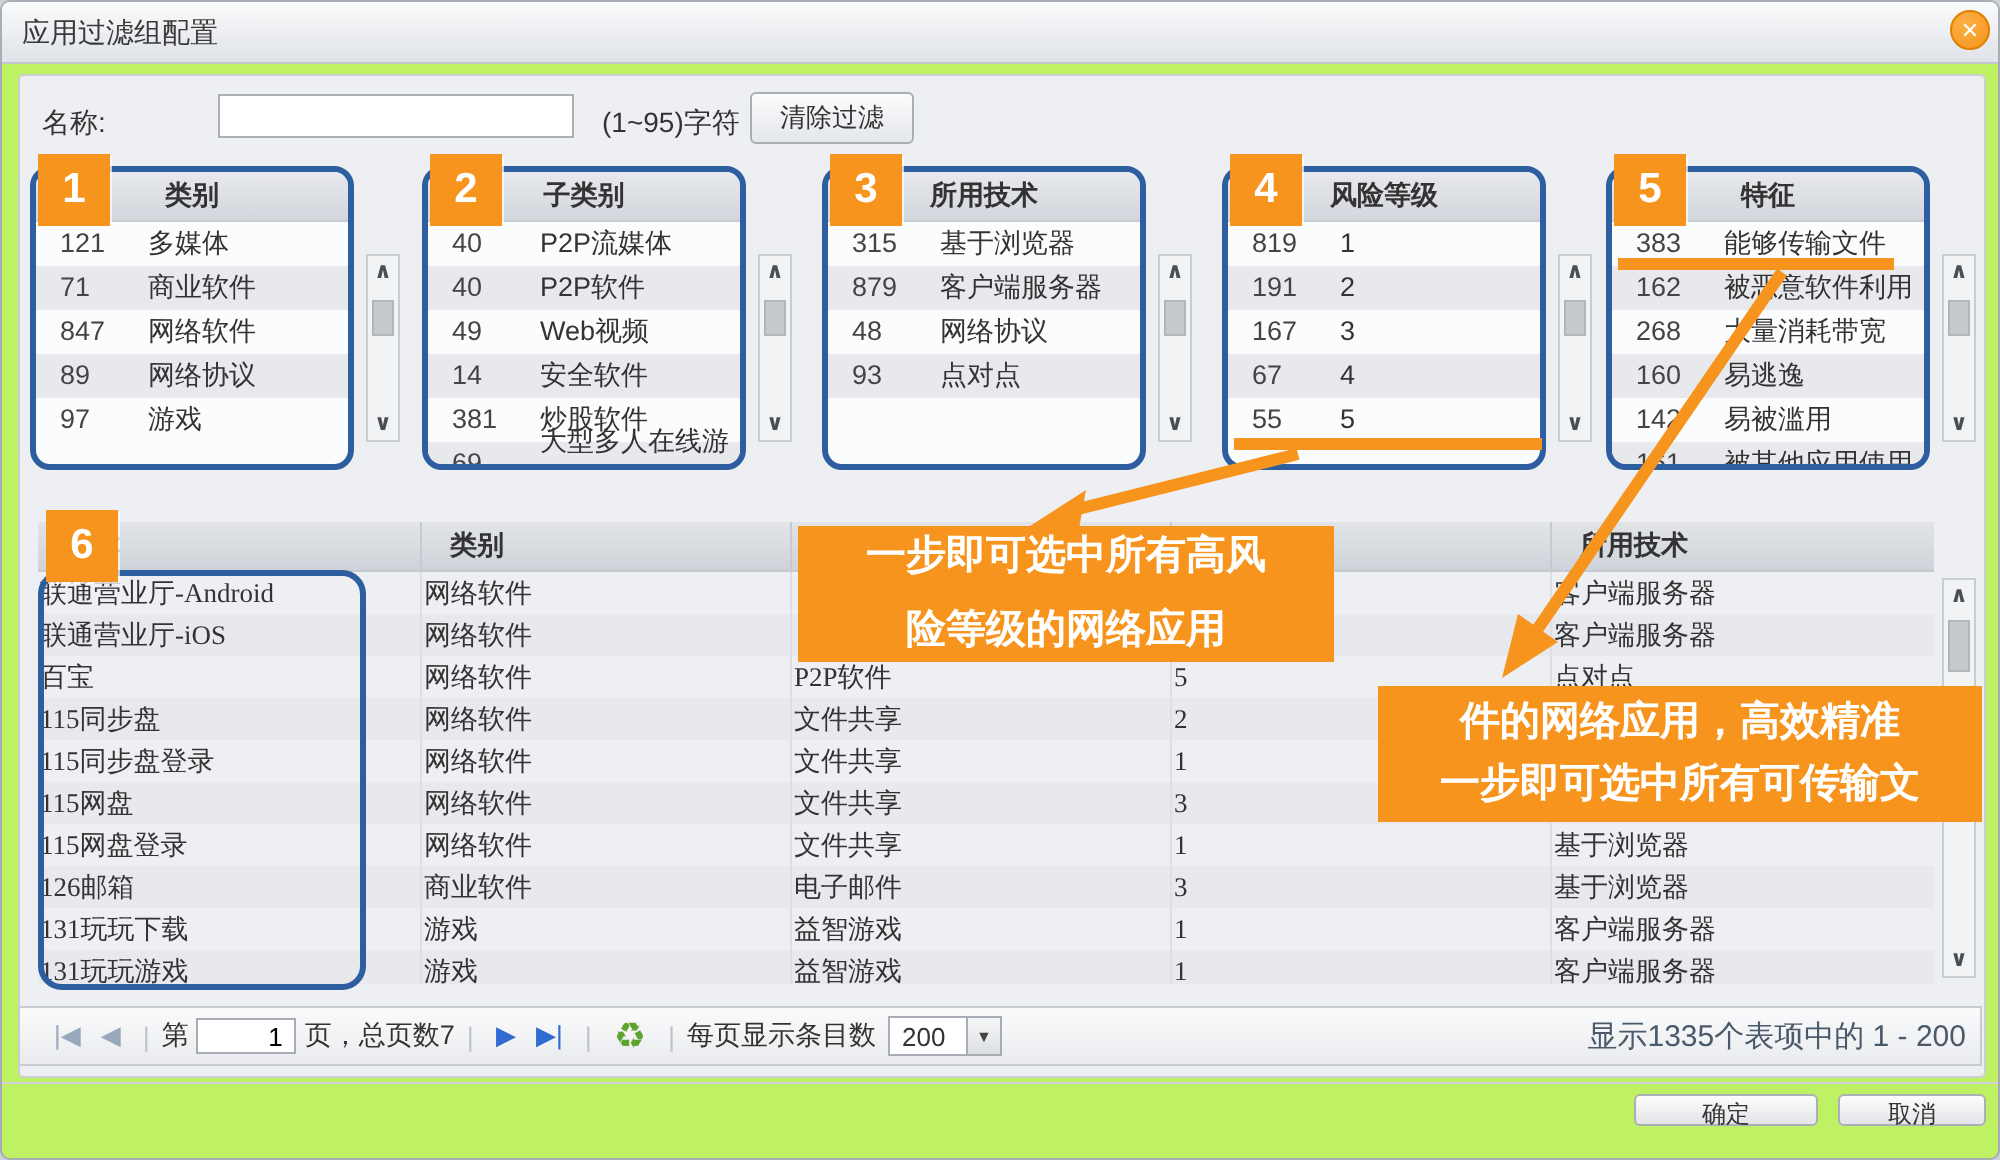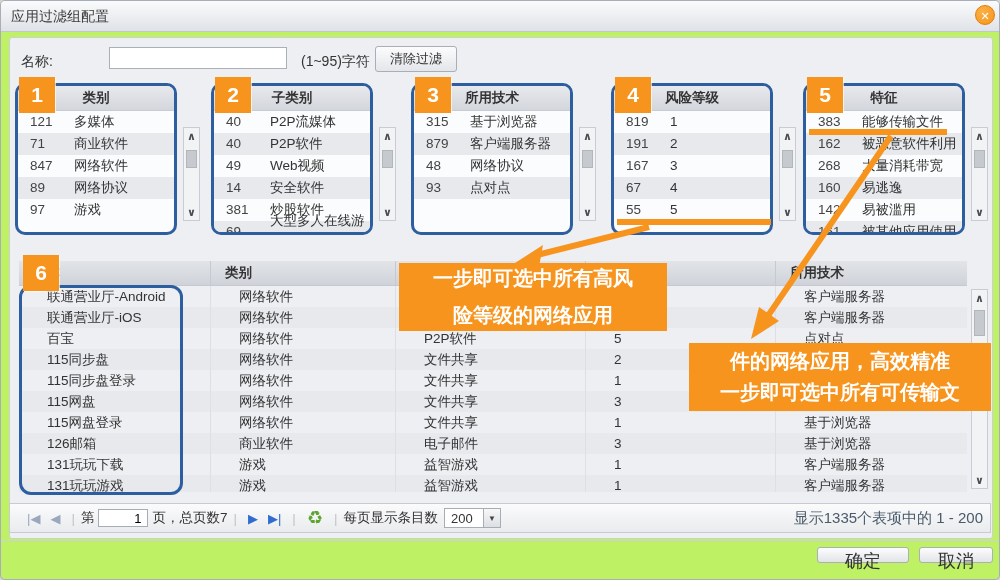--- a/index.html
+++ b/index.html
@@ -50,21 +50,21 @@
   .sb-thumb{position:absolute;left:2px;width:11px;height:18px;background:#c6c9ce;border:1px solid #b2b5ba;
             cursor:pointer;box-sizing:border-box;}
   
   .app-table{position:absolute;left:18px;top:260px;width:948px;}
   .t-header{display:flex;height:24px;background:linear-gradient(#e2e4e8,#cfd3d9);border-bottom:1px solid #c6c9cf;}
   .th{font-size:13.5px;font-weight:600;color:#333;line-height:24px;padding-left:14px;box-sizing:border-box;
       border-right:1px solid #c6c9cf;}
   .t-body{height:206px;overflow:hidden;}
   .trow{display:flex;height:21px;line-height:21px;font-size:13.5px;color:#333;}
   .trow:nth-child(even){background:#e7e9ed;}
-  .td{padding-left:28px;box-sizing:border-box;border-right:1px solid #dddfe4;overflow:hidden;white-space:nowrap;}
+  .td{padding-left:1px;box-sizing:border-box;border-right:1px solid #dddfe4;overflow:hidden;white-space:nowrap;font-family:Liberation Serif, serif;}
   .th:nth-child(1),.td:nth-child(1){width:192px;}
   .th:nth-child(2),.td:nth-child(2){width:185px;}
   .th:nth-child(3),.td:nth-child(3){width:190px;}
   .th:nth-child(4),.td:nth-child(4){width:190px;}
   .th:nth-child(5),.td:nth-child(5){width:191px;border-right:none;}
   .table-scrollbar{left:970px;top:288px;height:200px;position:absolute;}
   .box6{position:absolute;left:18px;top:284px;width:164px;height:210px;background:transparent;
         border:3px solid var(--callout-blue,#2d5fa0);border-radius:12px;box-sizing:border-box;z-index:3;}
   .badge6{left:22px;top:254px;}
   
@@ -88,21 +88,21 @@
               text-align:right;padding:0 6px;margin:0 4px;box-sizing:border-box;}
   .refresh-ico{color:var(--refresh-green,#5da42e);font-size:18px;font-weight:bold;margin:0 5px;cursor:pointer;}
   .pp-select{display:flex;align-items:center;margin-left:6px;cursor:pointer;}
   .pp-value{width:40px;height:20px;line-height:20px;background:#fff;border:1px solid #a8adb5;
             padding-left:6px;box-sizing:border-box;font-size:13px;}
   .pp-caret{width:17px;height:20px;background:linear-gradient(#f6f7f8,#dcdfe3);border:1px solid #a8adb5;
             border-left:none;font-size:8px;color:#444;text-align:center;line-height:20px;box-sizing:border-box;}
   .range-text{position:absolute;right:16px;top:508px;font-size:15px;color:#4a5a6a;}
   
   .footer-sep{position:absolute;left:0;top:540px;width:100%;border-top:1px solid #cdd1d7;}
-  .dlg-btn{position:absolute;top:546px;height:16px;font-size:18px;color:#333;
+  .dlg-btn{position:absolute;top:546px;height:16px;font-size:12px;color:#333;
            background:linear-gradient(#fdfdfd,#e2e4e8);border:1px solid #abafb7;border-radius:3px;cursor:pointer;}
   .ok-btn{left:816px;width:92px;}
   .cancel-btn{left:918px;width:74px;}
 </style>
 </head>
 <body>
 
 <div class="dialog">
 
   <div class="titlebar">

